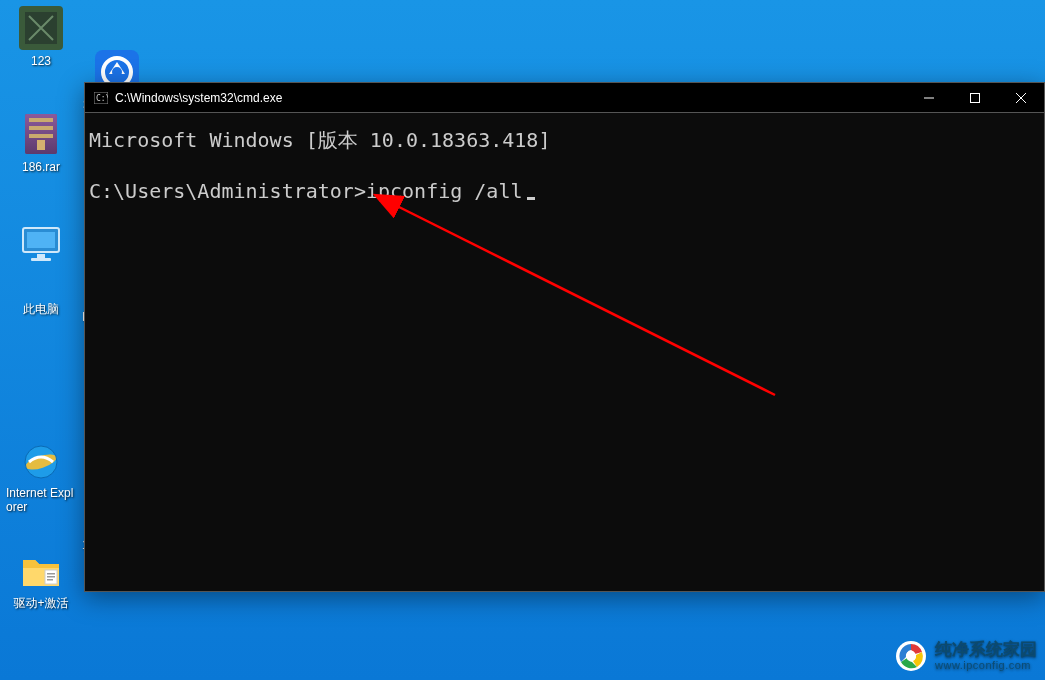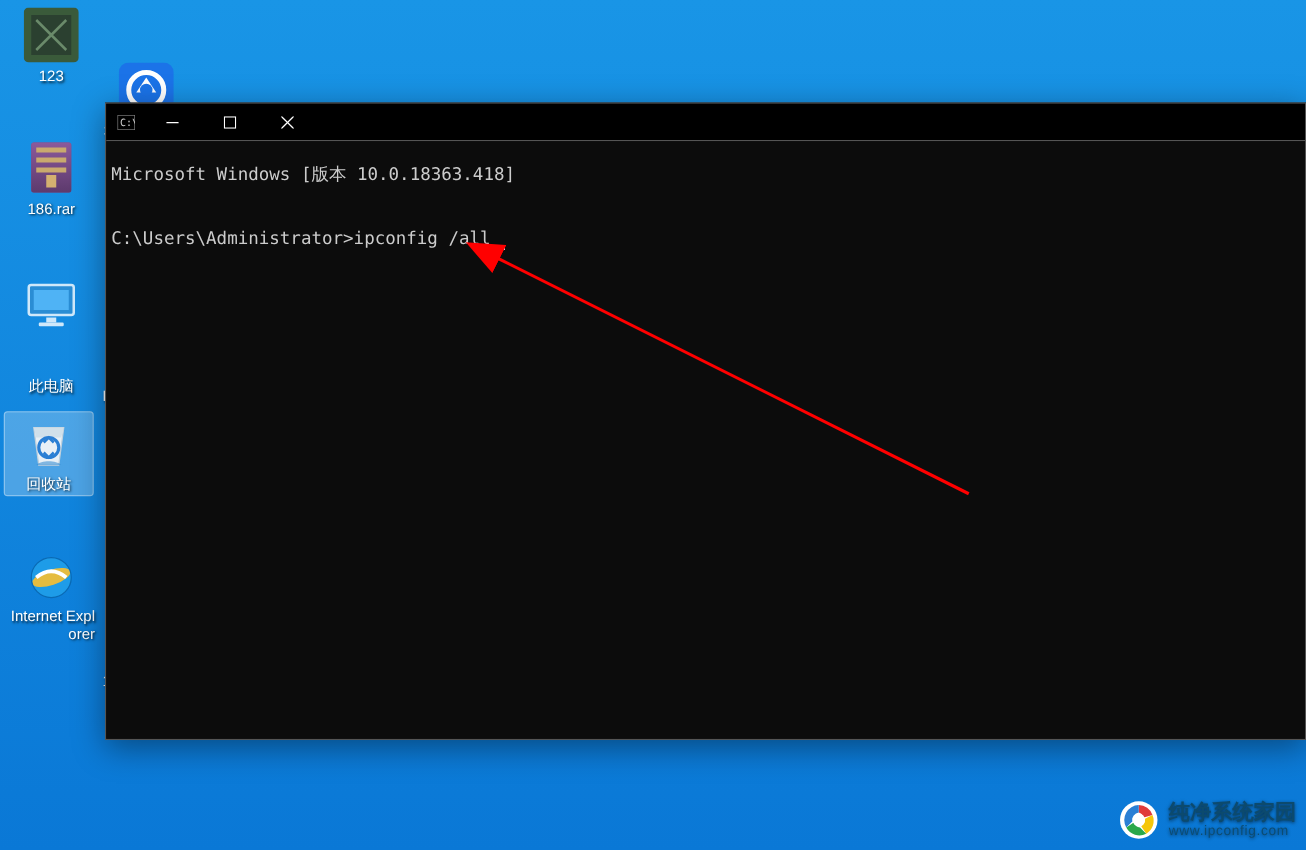--- a/index.html
+++ b/index.html
@@ -16,21 +16,21 @@
     align-items: center;
     gap: 4px;
     cursor: default;
   }
   .desktop-icon.selected { background: rgba(255,255,255,0.25); outline: 1px solid rgba(255,255,255,0.5); border-radius: 2px; padding: 2px; }
   .desktop-icon .icon-img { width: 44px; height: 44px; display: flex; align-items: center; justify-content: center; }
   .desktop-icon .label {
     font-size: 12px;
     color: #fff;
     text-shadow: 1px 1px 2px rgba(0,0,0,0.8);
-    text-align: right;
+    text-align: left;
     word-break: break-all;
     line-height: 1.2;
   }
 
   
   .cmd-window {
     position: absolute;
     top: 82px;
     left: 84px;
     width: 961px;
@@ -60,21 +60,21 @@
     width: 46px; height: 30px;
     display: flex; align-items: center; justify-content: center;
     color: #fff;
   }
 
   .cmd-body {
     flex: 1;
     background: #0c0c0c;
     color: #cccccc;
     font-family: "Consolas", "NSimSun", "SimSun", monospace;
-    font-size: 14px;
+    font-size: 20px;
     line-height: 17px;
     padding: 2px 4px;
     white-space: pre;
     position: relative;
   }
   .cmd-line { display: block; }
   .cursor {
     display: inline-block;
     width: 8px;
     height: 3px;
@@ -169,61 +169,63 @@
         </svg>
     </span>
     <span class="label">此电脑</span>
   </div>
 
   <div class="desktop-icon" style="top:222px; left:82px; width:20px; align-items:flex-start;">
     <span class="icon-img" style="width:10px;"></span>
     <span class="label" style="margin-top:40px;">H</span>
   </div>
 
-  <div class="desktop-icon selected" style="top:330px; left:4px;">
-    <span class="icon-img">
-      <svg width="40" height="44">
-          <path d="M8 10 L32 10 L28 40 L12 40 Z" fill="#e8f0f6" stroke="#c0d0dc" stroke-width="1"></path>
-          <path d="M8 10 L32 10 L30 18 L10 18 Z" fill="#d0e0ea"></path>
-          <circle cx="20" cy="26" r="8" fill="none" stroke="#2a7fd4" stroke-width="2.5"></circle>
-          <path d="M16 22 L20 18 L24 22 M24 30 L20 34 L16 30" stroke="#2a7fd4" stroke-width="2" fill="none"></path>
-          <path d="M10 40 C14 36 26 36 30 40" fill="#3a8fd4" opacity="0.6"></path>
-        </svg>
-    </span>
-    <span class="label">回收站</span>
-  </div>
 
   <div class="desktop-icon" style="top:438px; left:6px;">
     <span class="icon-img">
       <svg width="44" height="44">
           <circle cx="22" cy="24" r="16" fill="#1e9ce8"></circle>
           <ellipse cx="22" cy="24" rx="16" ry="6" fill="#fbc02d" opacity="0.9" transform="rotate(-18 22 24)"></ellipse>
           <path d="M10 24 Q22 14 34 24" fill="none" stroke="#fff" stroke-width="3"></path>
           <circle cx="22" cy="24" r="16" fill="none" stroke="#0a6ab4" stroke-width="1"></circle>
         </svg>
     </span>
     <span class="label">Internet Explorer</span>
   </div>
 
   <div class="desktop-icon" style="top:438px; left:82px; width:20px; align-items:flex-start;">
     <span class="icon-img" style="width:10px;"></span>
     <span class="label" style="margin-top:52px;">1</span>
   </div>
 
+  <div class="desktop-icon" style="top:548px; left:6px;">
+    <span class="icon-img">
+      <svg width="44" height="40">
+          <path d="M4 10 L16 10 L20 14 L40 14 L40 36 L4 36 Z" fill="#ffd86b"></path>
+          <path d="M4 10 L16 10 L20 14 L40 14 L40 18 L4 18 Z" fill="#f7c23c"></path>
+          <rect x="26" y="20" width="12" height="14" fill="#fff" stroke="#ccc"></rect>
+          <rect x="28" y="23" width="8" height="1.5" fill="#999"></rect>
+          <rect x="28" y="26" width="8" height="1.5" fill="#999"></rect>
+          <rect x="28" y="29" width="6" height="1.5" fill="#999"></rect>
+        </svg>
+    </span>
+    <span class="label">驱动+激活</span>
+  </div>
 
 </div>
 
 <div class="cmd-window">
   <div class="titlebar">
     <span class="titlebar-icon">
       <svg width="14" height="12">
           <rect width="14" height="12" fill="#000" stroke="#888"></rect>
           <text x="2" y="9" font-size="8" fill="#ccc" font-family="monospace">C:\</text>
         </svg>
     </span>
+    <span class="titlebar-title">C:\Windows\system32\cmd.exe</span>
     <div class="titlebar-btn">
       <svg width="10" height="10">
           <line x1="0" y1="5" x2="10" y2="5" stroke="#fff" stroke-width="1"></line>
         </svg>
     </div>
     <div class="titlebar-btn">
       <svg width="10" height="10">
           <rect x="0.5" y="0.5" width="9" height="9" fill="none" stroke="#fff" stroke-width="1"></rect>
         </svg>
     </div>

